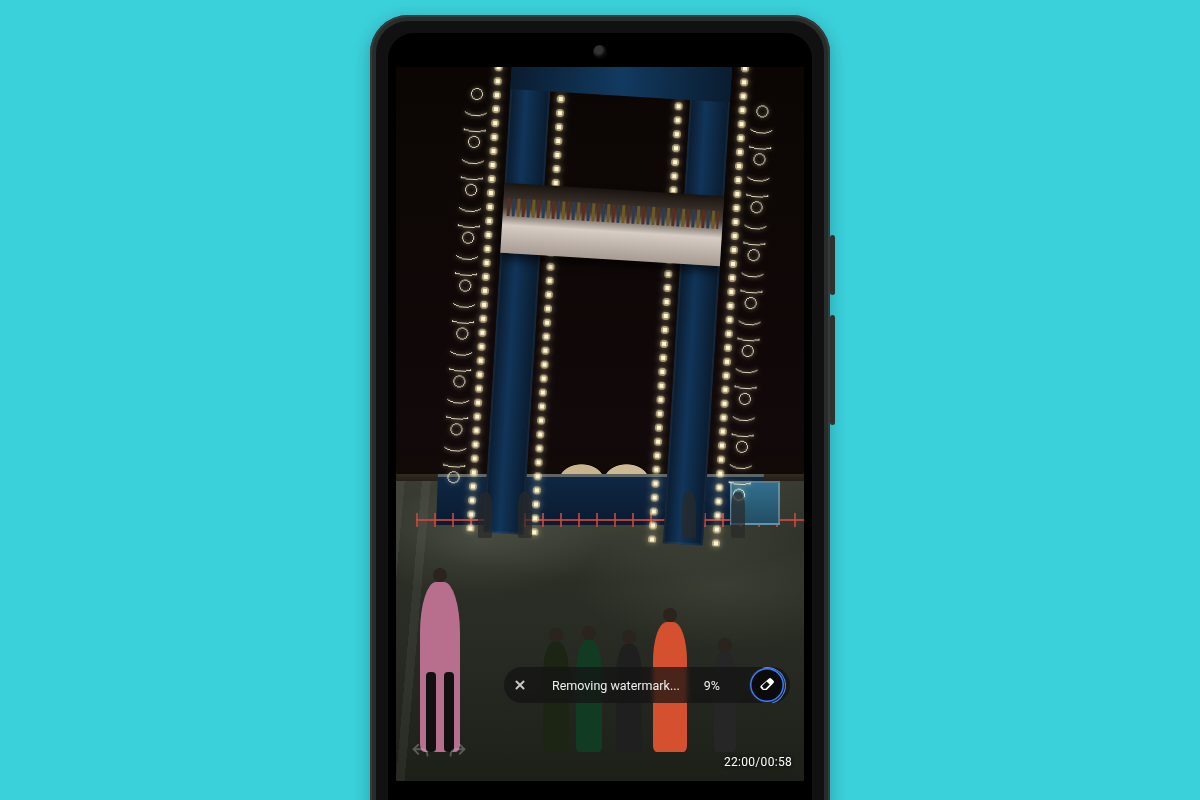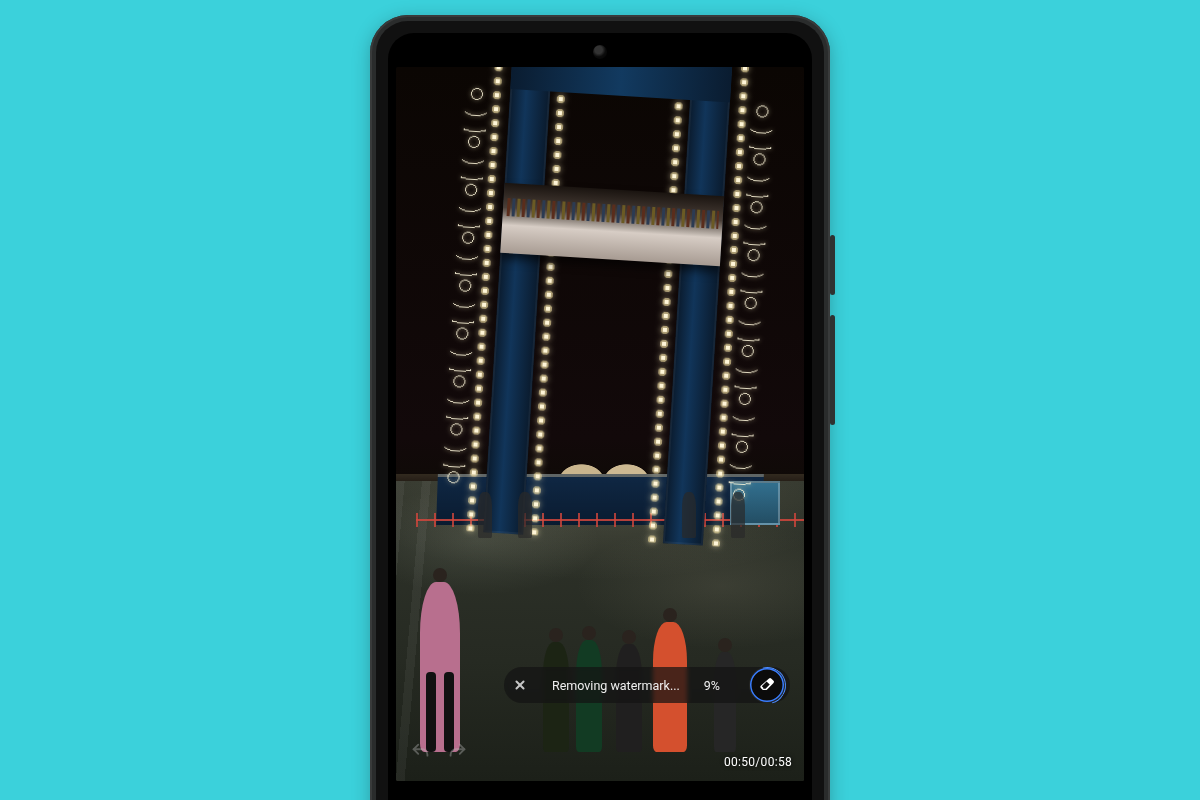--- a/index.html
+++ b/index.html
@@ -358,18 +358,18 @@
         </span>
         <span>
           <svg viewBox="0 0 24 24" fill="none" stroke="#bcbcbc" stroke-width="2" stroke-linecap="round">
             <path d="M15 14l5-5-5-5"></path>
               <path d="M20 9h-9a6 6 0 0 0-6 6v1"></path>
           </svg>
         </span>
       </div>
 
       <div class="timecode">
-        <span>00:50</span><span>/</span><span>00:58</span>
+        <span>22:00</span><span>/</span><span>00:58</span>
       </div>
     </div>
 
   </div>
 </div>
 
 </body></html>

